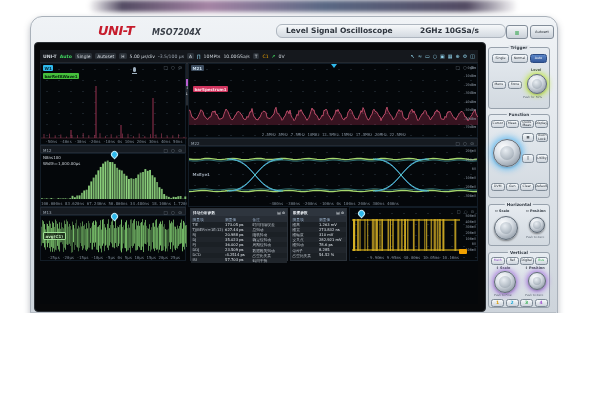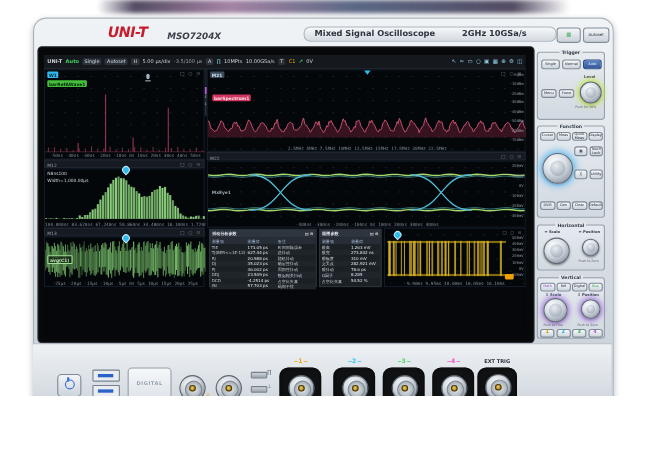--- a/index.html
+++ b/index.html
@@ -1,16 +1,16 @@
 <!DOCTYPE html>
 <html><head>
 <meta charset="utf-8">
 <style>
   html,body{margin:0;padding:0;background:#fff;}
-  #stage{position:relative;width:600px;height:360px;overflow:hidden;background:#fff;
+  #stage{position:relative;width:600px;height:313px;overflow:hidden;background:#fff;
          font-family:"DejaVu Sans","Liberation Sans",sans-serif;}
   .abs{position:absolute;}
   
   #glare{left:88px;top:0;width:430px;height:12px;border-radius:6px;filter:blur(2px);
     background:linear-gradient(90deg,transparent,rgba(40,30,60,.8) 8%,rgba(90,30,90,.55) 28%,rgba(20,40,80,.7) 55%,rgba(40,30,60,.8) 88%,transparent);}
   
   #device{left:30px;top:16px;width:526px;height:362px;border-radius:12px;
     background:linear-gradient(#f0f3f6,#d9dfe5 55%,#c5ccd4);border:1px solid #a9b1ba;
     box-shadow:0 3px 6px rgba(60,70,85,.35);}
   #brand-logo{left:98px;top:23px;font-size:13px;font-weight:bold;font-style:italic;color:#c61c2c;letter-spacing:-.5px;}
@@ -134,21 +134,21 @@
 <body>
 
 <div id="stage">
   <div id="glare" class="abs"></div>
 
   <div id="device" class="abs"></div>
 
   <div id="brand-logo" class="abs">UNI-T</div>
   <div id="model" class="abs">MSO7204X</div>
   <div id="title-pill" class="abs"></div>
-  <div id="osc-title" class="abs">Mixed Signal Oscilloscope</div>
+  <div id="osc-title" class="abs">Level Signal Oscilloscope</div>
   <div id="osc-specs" class="abs">2GHz  10GSa/s</div>
   <div class="abs top-btn" style="left:506px;top:25px;width:20px;color:#1f9e3a;font-size:6px;">
       <span>≣</span>
     </div>
   <div class="abs top-btn" style="left:530px;top:25px;width:22px;">Autoset</div>
 
   <div id="bezel" class="abs"></div>
   <div id="screen" class="abs">
 
     <div id="mbar">

